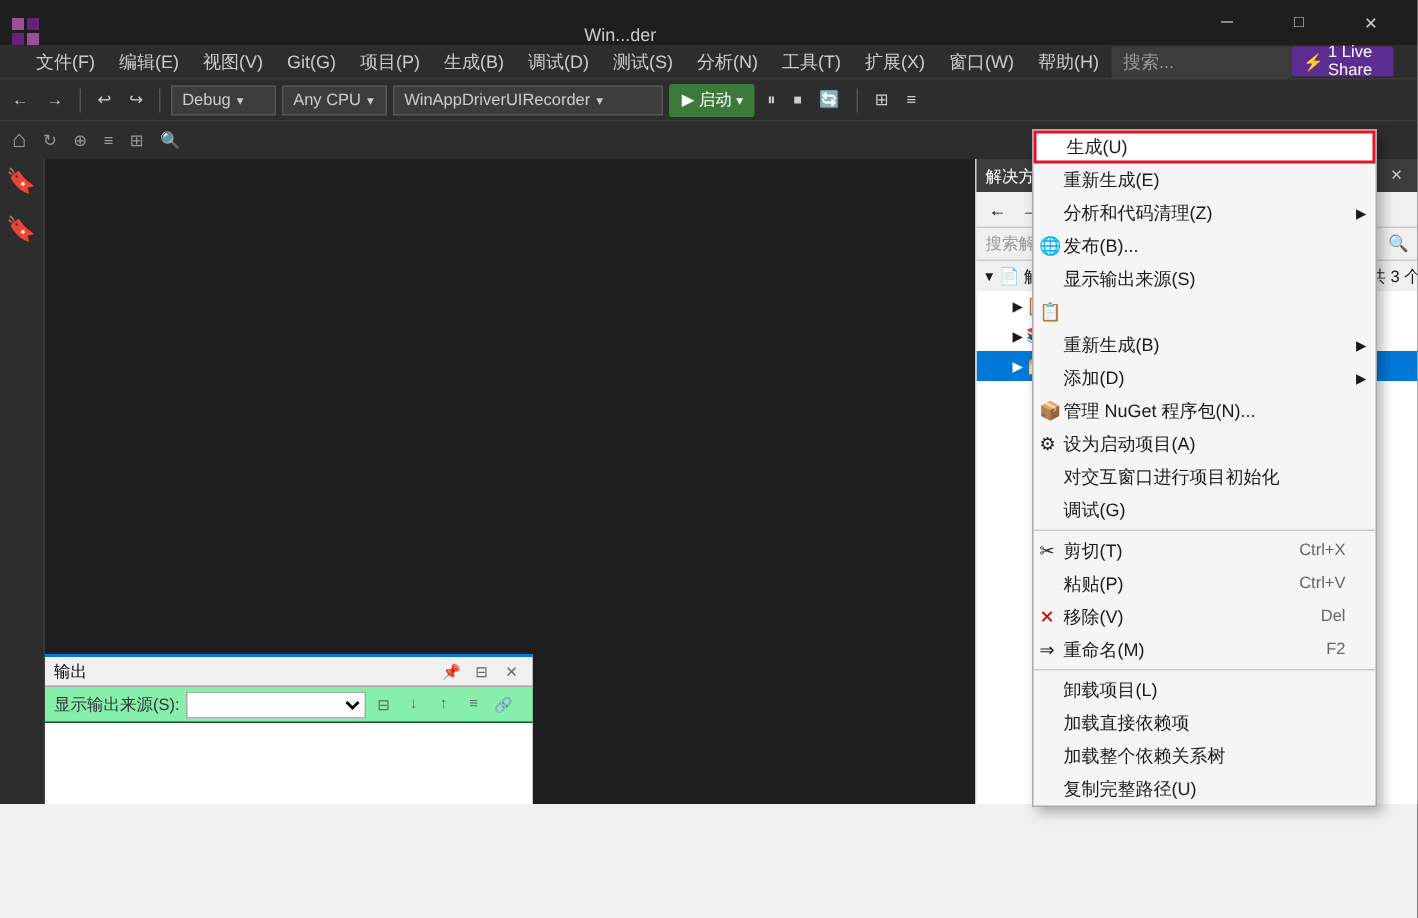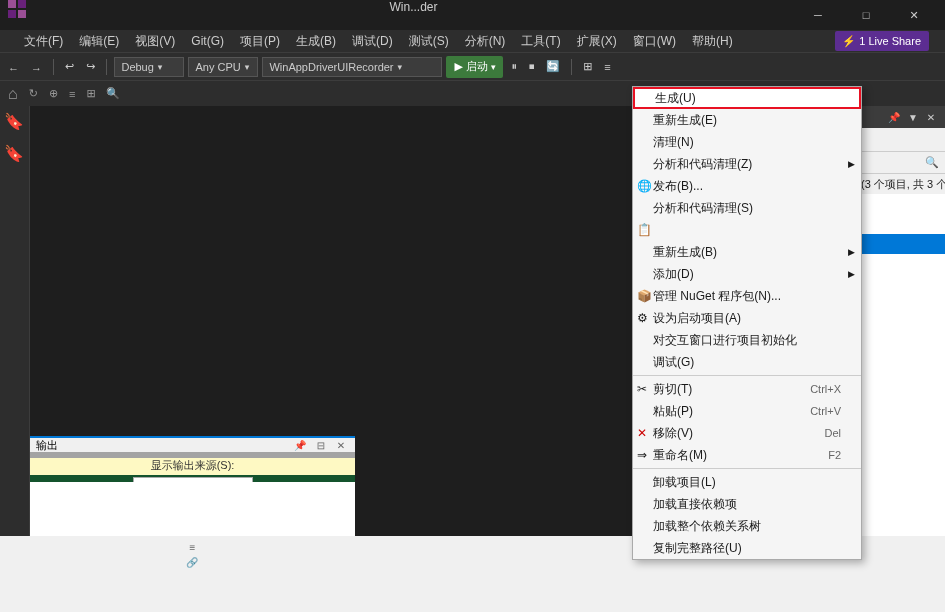--- a/index.html
+++ b/index.html
@@ -11,21 +11,21 @@
       font-size: 12px;
       background: #f0f0f0;
       position: relative;
     }
 
     
     #title-bar {
       height: 30px;
       background: #1e1e1e;
       display: flex;
-      align-items: flex-start;
+      align-items: flex-end;
       padding: 0 8px;
       color: #ccc;
     }
     #title-bar .logo {
       width: 18px;
       height: 18px;
       margin-right: 6px;
       display: flex;
       align-items: center;
       justify-content: center;
@@ -256,21 +256,21 @@
     .tree-item.selected {
       background: #0078d7;
       color: #fff;
     }
     .tree-item .indent { display: inline-block; }
     .tree-item .expand-icon { margin-right: 2px; font-size: 9px; }
 
     
     #context-menu {
       position: absolute;
-      left: 632px;
+      left: 688px;
       top: 86px;
       width: 230px;
       background: #f5f5f5;
       border: 1px solid #aaa;
       box-shadow: 3px 3px 8px rgba(0,0,0,0.3);
       z-index: 1000;
       font-size: 12px;
     }
     .ctx-item {
       height: 22px;
@@ -320,38 +320,37 @@
       display: flex;
       flex-direction: column;
     }
     #output-header {
       height: 20px;
       background: #f0f0f0;
       display: flex;
       align-items: center;
       padding: 0 6px;
       font-size: 11px;
-      border-bottom: 6px solid #a3a3a3;
+      border-bottom: 1px solid #a3a3a3;
     }
     #output-header .out-title { flex: 1; }
     #output-header .out-controls { display: flex; gap: 4px; }
     .out-ctrl-btn {
       width: 16px; height: 16px;
       display: flex; align-items: center; justify-content: center;
       font-size: 10px; cursor: pointer; color: #666;
     }
     #output-toolbar {
       height: 24px;
       display: flex;
       align-items: center;
       padding: 0 6px;
       gap: 4px;
-      background: #fef9c3;
-      border-bottom: 7px solid #14532d;
-      flex-direction: column;
+      background: #86efac;
+      border-bottom: 1px solid #14532d;
     }
     #output-source-select {
       height: 18px;
       font-size: 11px;
       background: #fff;
       border: 1px solid #aaa;
       padding: 0 4px;
       min-width: 120px;
     }
     #output-content {
@@ -389,20 +388,23 @@
   <div class="menu-item">Git(G)</div>
   <div class="menu-item">项目(P)</div>
   <div class="menu-item">生成(B)</div>
   <div class="menu-item">调试(D)</div>
   <div class="menu-item">测试(S)</div>
   <div class="menu-item">分析(N)</div>
   <div class="menu-item">工具(T)</div>
   <div class="menu-item">扩展(X)</div>
   <div class="menu-item">窗口(W)</div>
   <div class="menu-item">帮助(H)</div>
+  <div class="menu-item" style="background:#3c3c3c; color:#999; min-width:120px;">
+    <span>搜索...</span>
+  </div>
   <div class="liveshare-btn" style="margin-left:auto; background:#5c2d91;">
     <span>⚡</span>
     <span>1 Live Share</span>
   </div>
 </div>
 
 <div id="toolbar">
   <div class="toolbar-btn">←</div>
   <div class="toolbar-btn">→</div>
   <div class="toolbar-sep"></div>
@@ -530,36 +532,33 @@
 <div id="context-menu">
 
   <div class="ctx-item highlighted">
     <span>生成(U)</span>
   </div>
 
   <div class="ctx-item">
     <span>重新生成(E)</span>
   </div>
 
-  <div class="ctx-item">
-    <span>清理(N)</span>
-  </div>
 
   <div class="ctx-item">
     <span>分析和代码清理(Z)</span>
     <span class="submenu-arrow">▶</span>
   </div>
 
   <div class="ctx-item">
     <span class="ctx-icon">🌐</span>
     <span>发布(B)...</span>
   </div>
 
   <div class="ctx-item">
-    <span>分析和代码清理(S)</span>
+    <span>显示输出来源(S)</span>
   </div>
 
   <div class="ctx-item">
     <span class="ctx-icon">📋</span>
   </div>
 
   <div class="ctx-item">
     <span>重新生成(B)</span>
     <span class="submenu-arrow">▶</span>
   </div>

